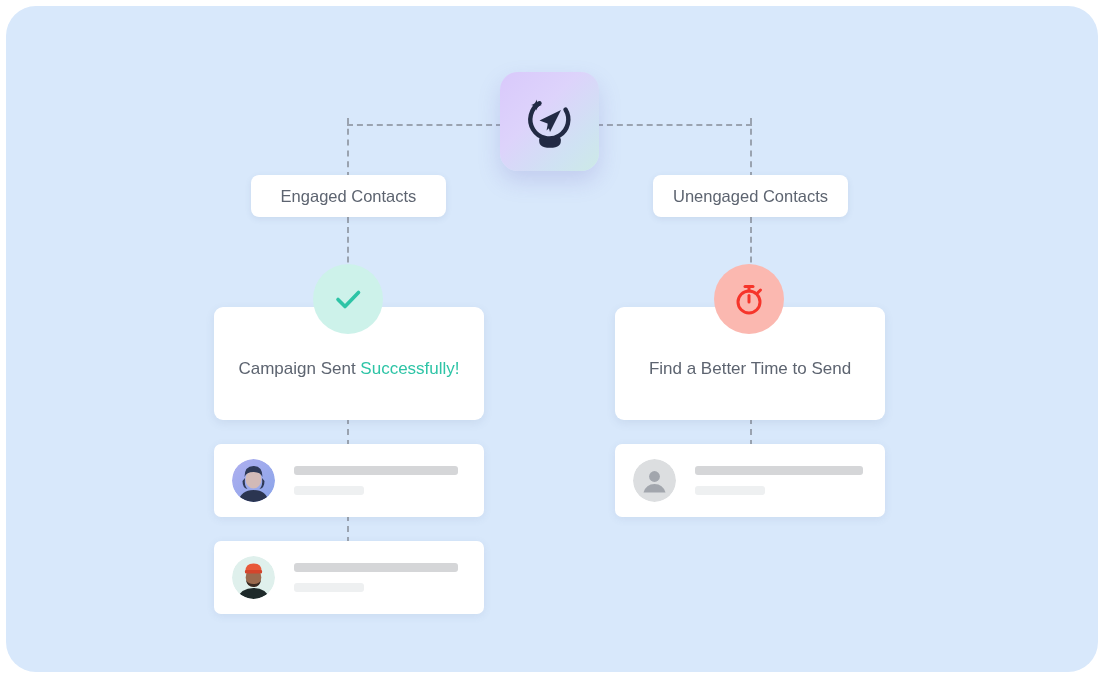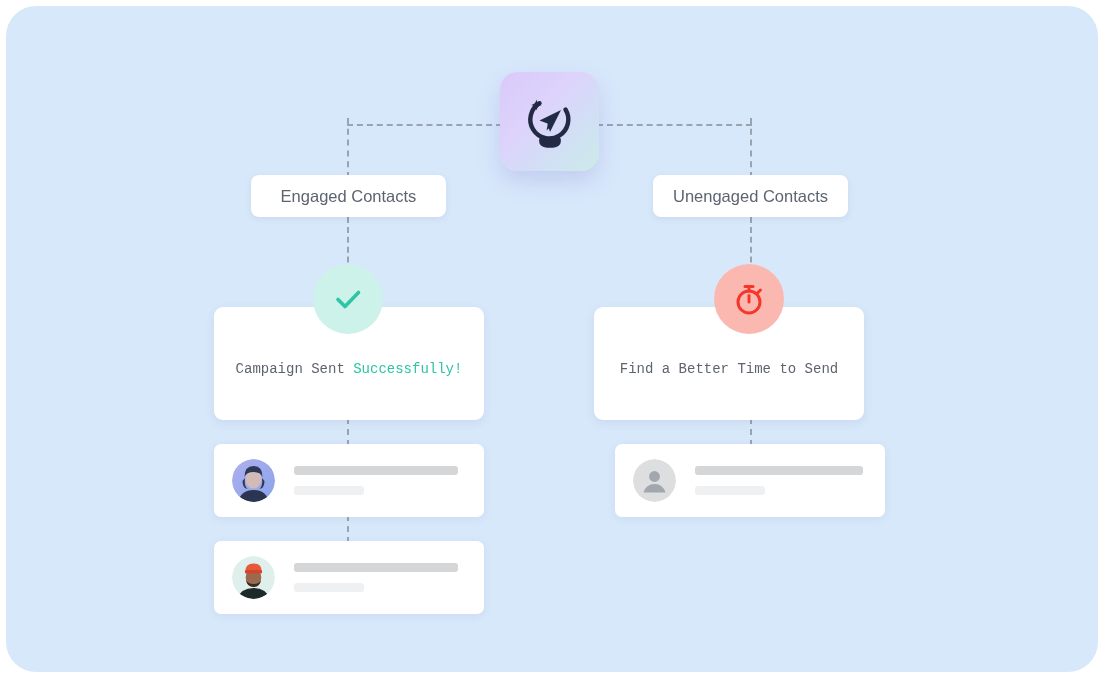--- a/index.html
+++ b/index.html
@@ -71,28 +71,27 @@
   .status-card {
     position: absolute;
     top: 307px;
     width: 270px; height: 113px;
     background: #ffffff;
     border-radius: 9px;
     box-shadow: 0 3px 10px rgba(70,90,130,0.10);
     display: flex; align-items: center; justify-content: center;
   }
   .status-card.left  { left: 214px; }
-  .status-card.right { left: 594px; }
+  .status-card.right { left: 615px; }
 
   .status-text {
-    font-size: 14px;
+    font-size: 17px;
     color: #5d6470;
     white-space: nowrap;
     margin-top: 10px;
-    font-family: Liberation Mono, monospace;
   }
   .accent { color: #2ec4a6; }
 
   
   .badge {
     position: absolute;
     top: 264px;
     width: 70px; height: 70px;
     border-radius: 50%;
     display: flex; align-items: center; justify-content: center;

